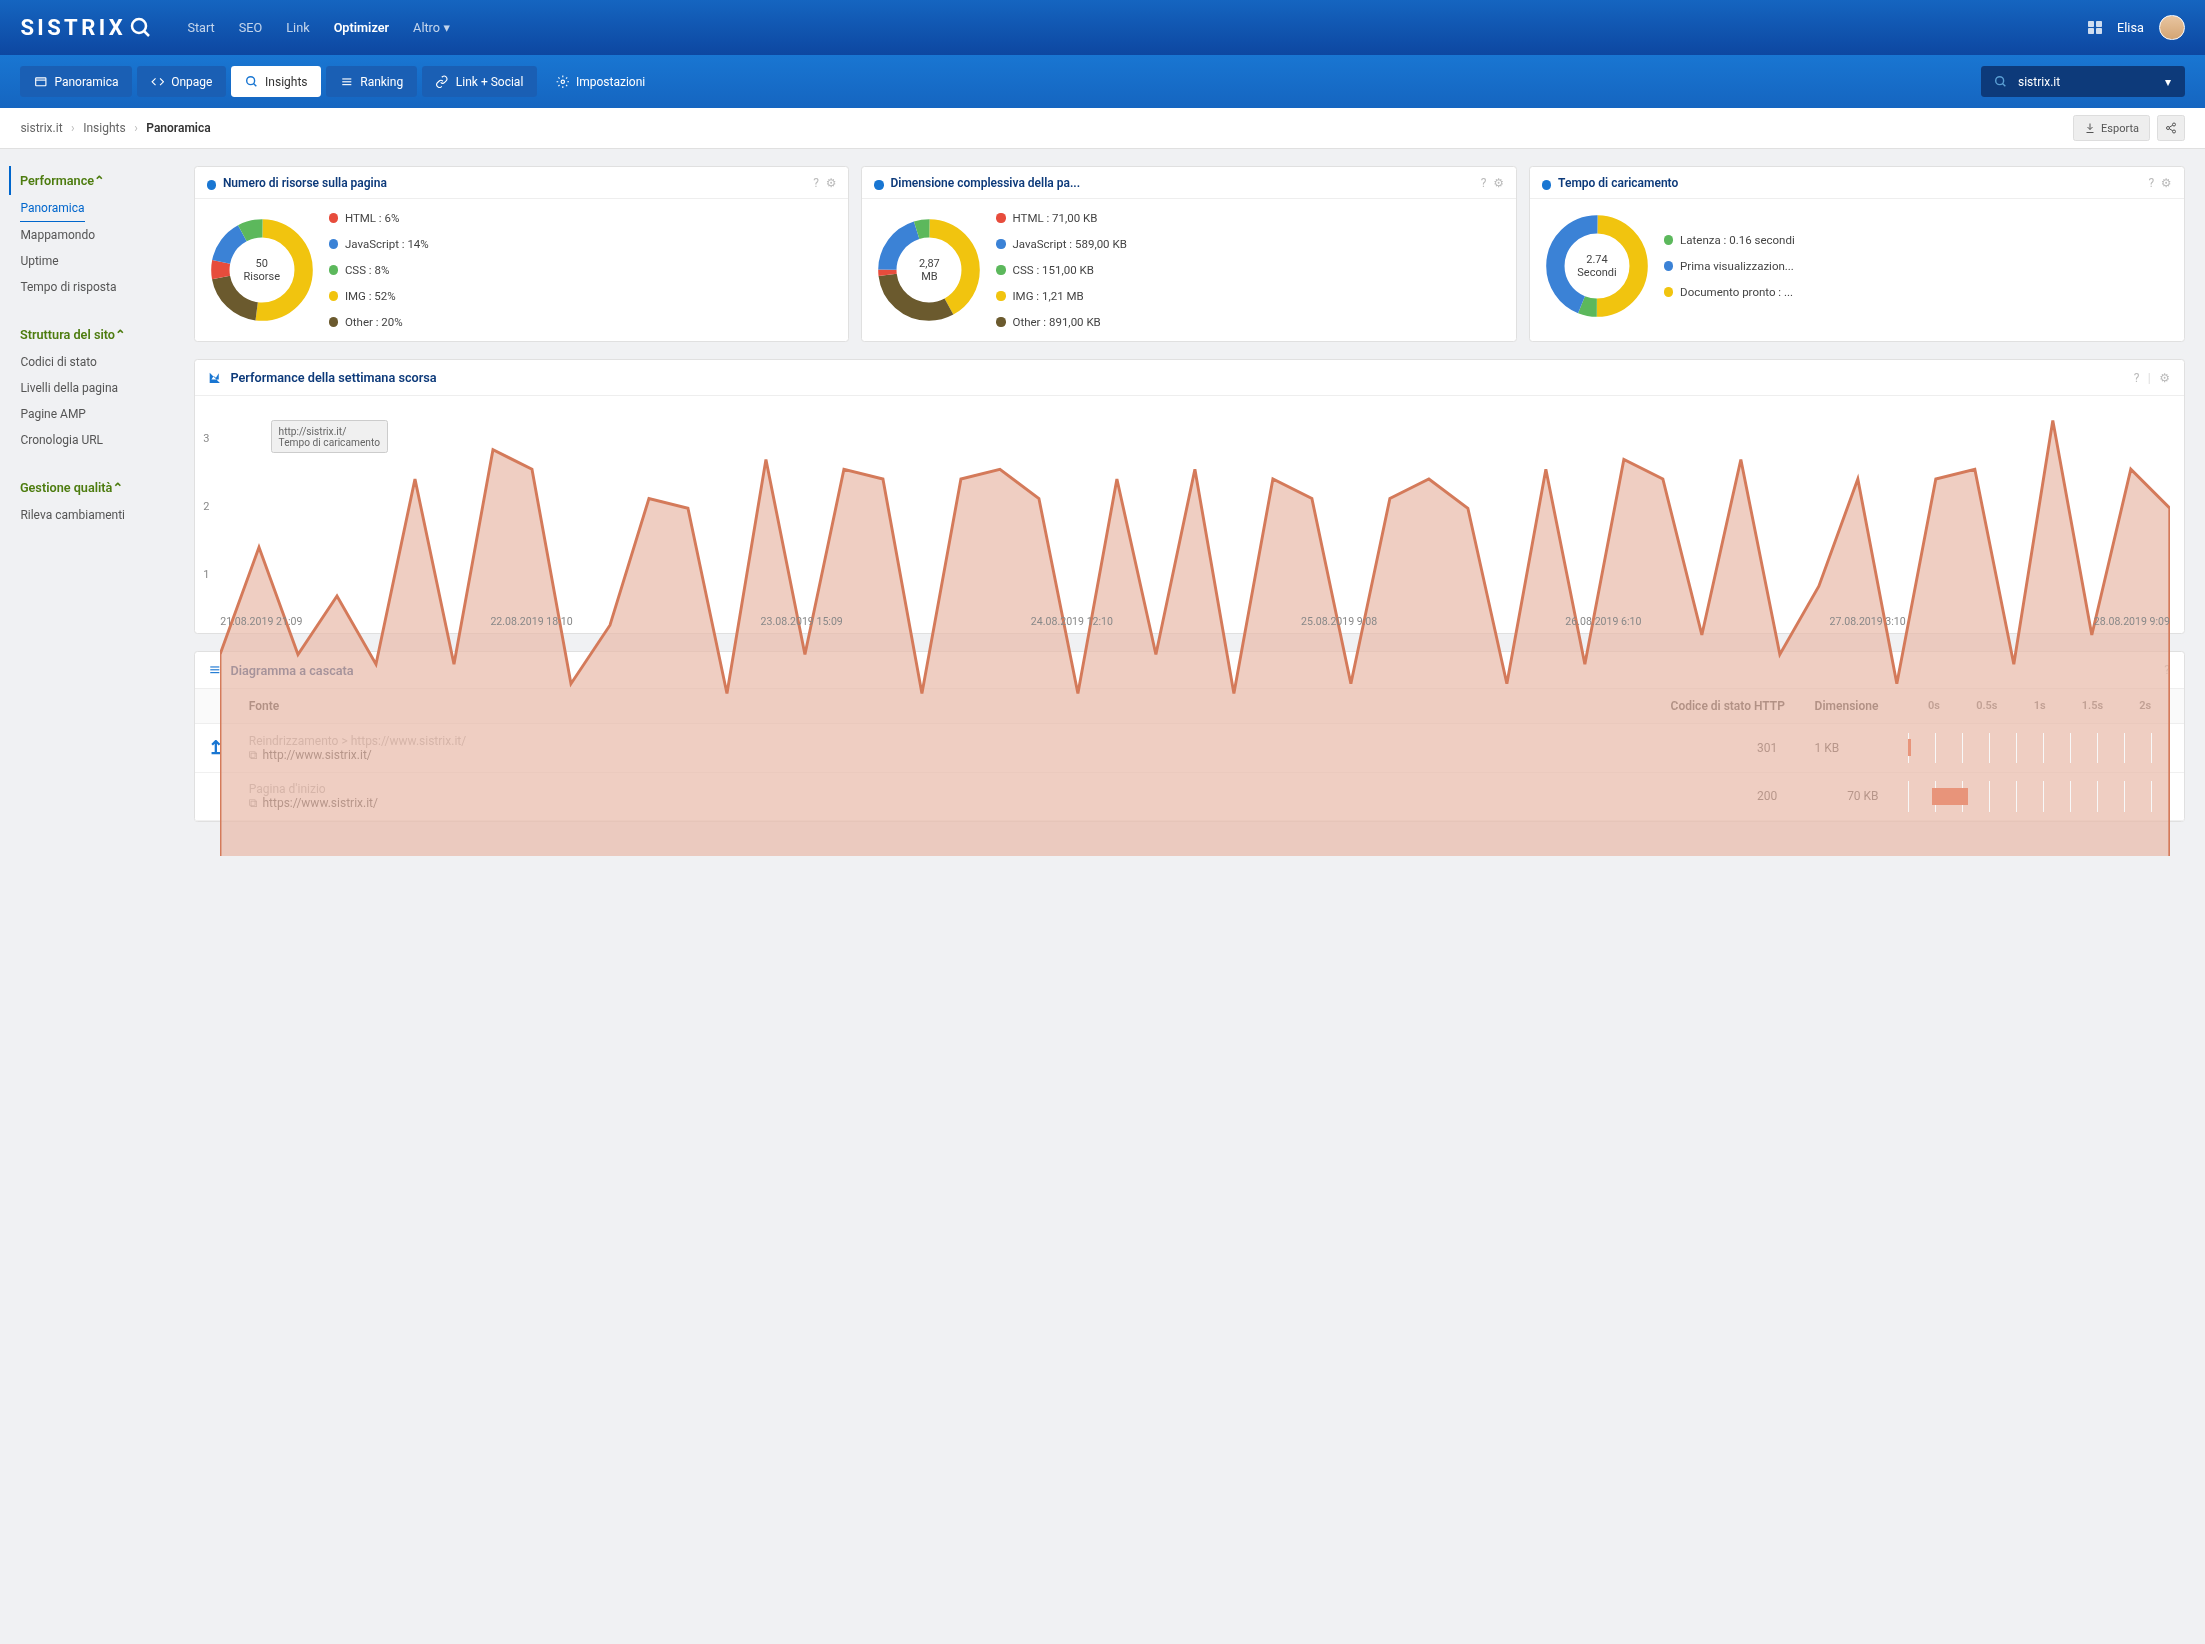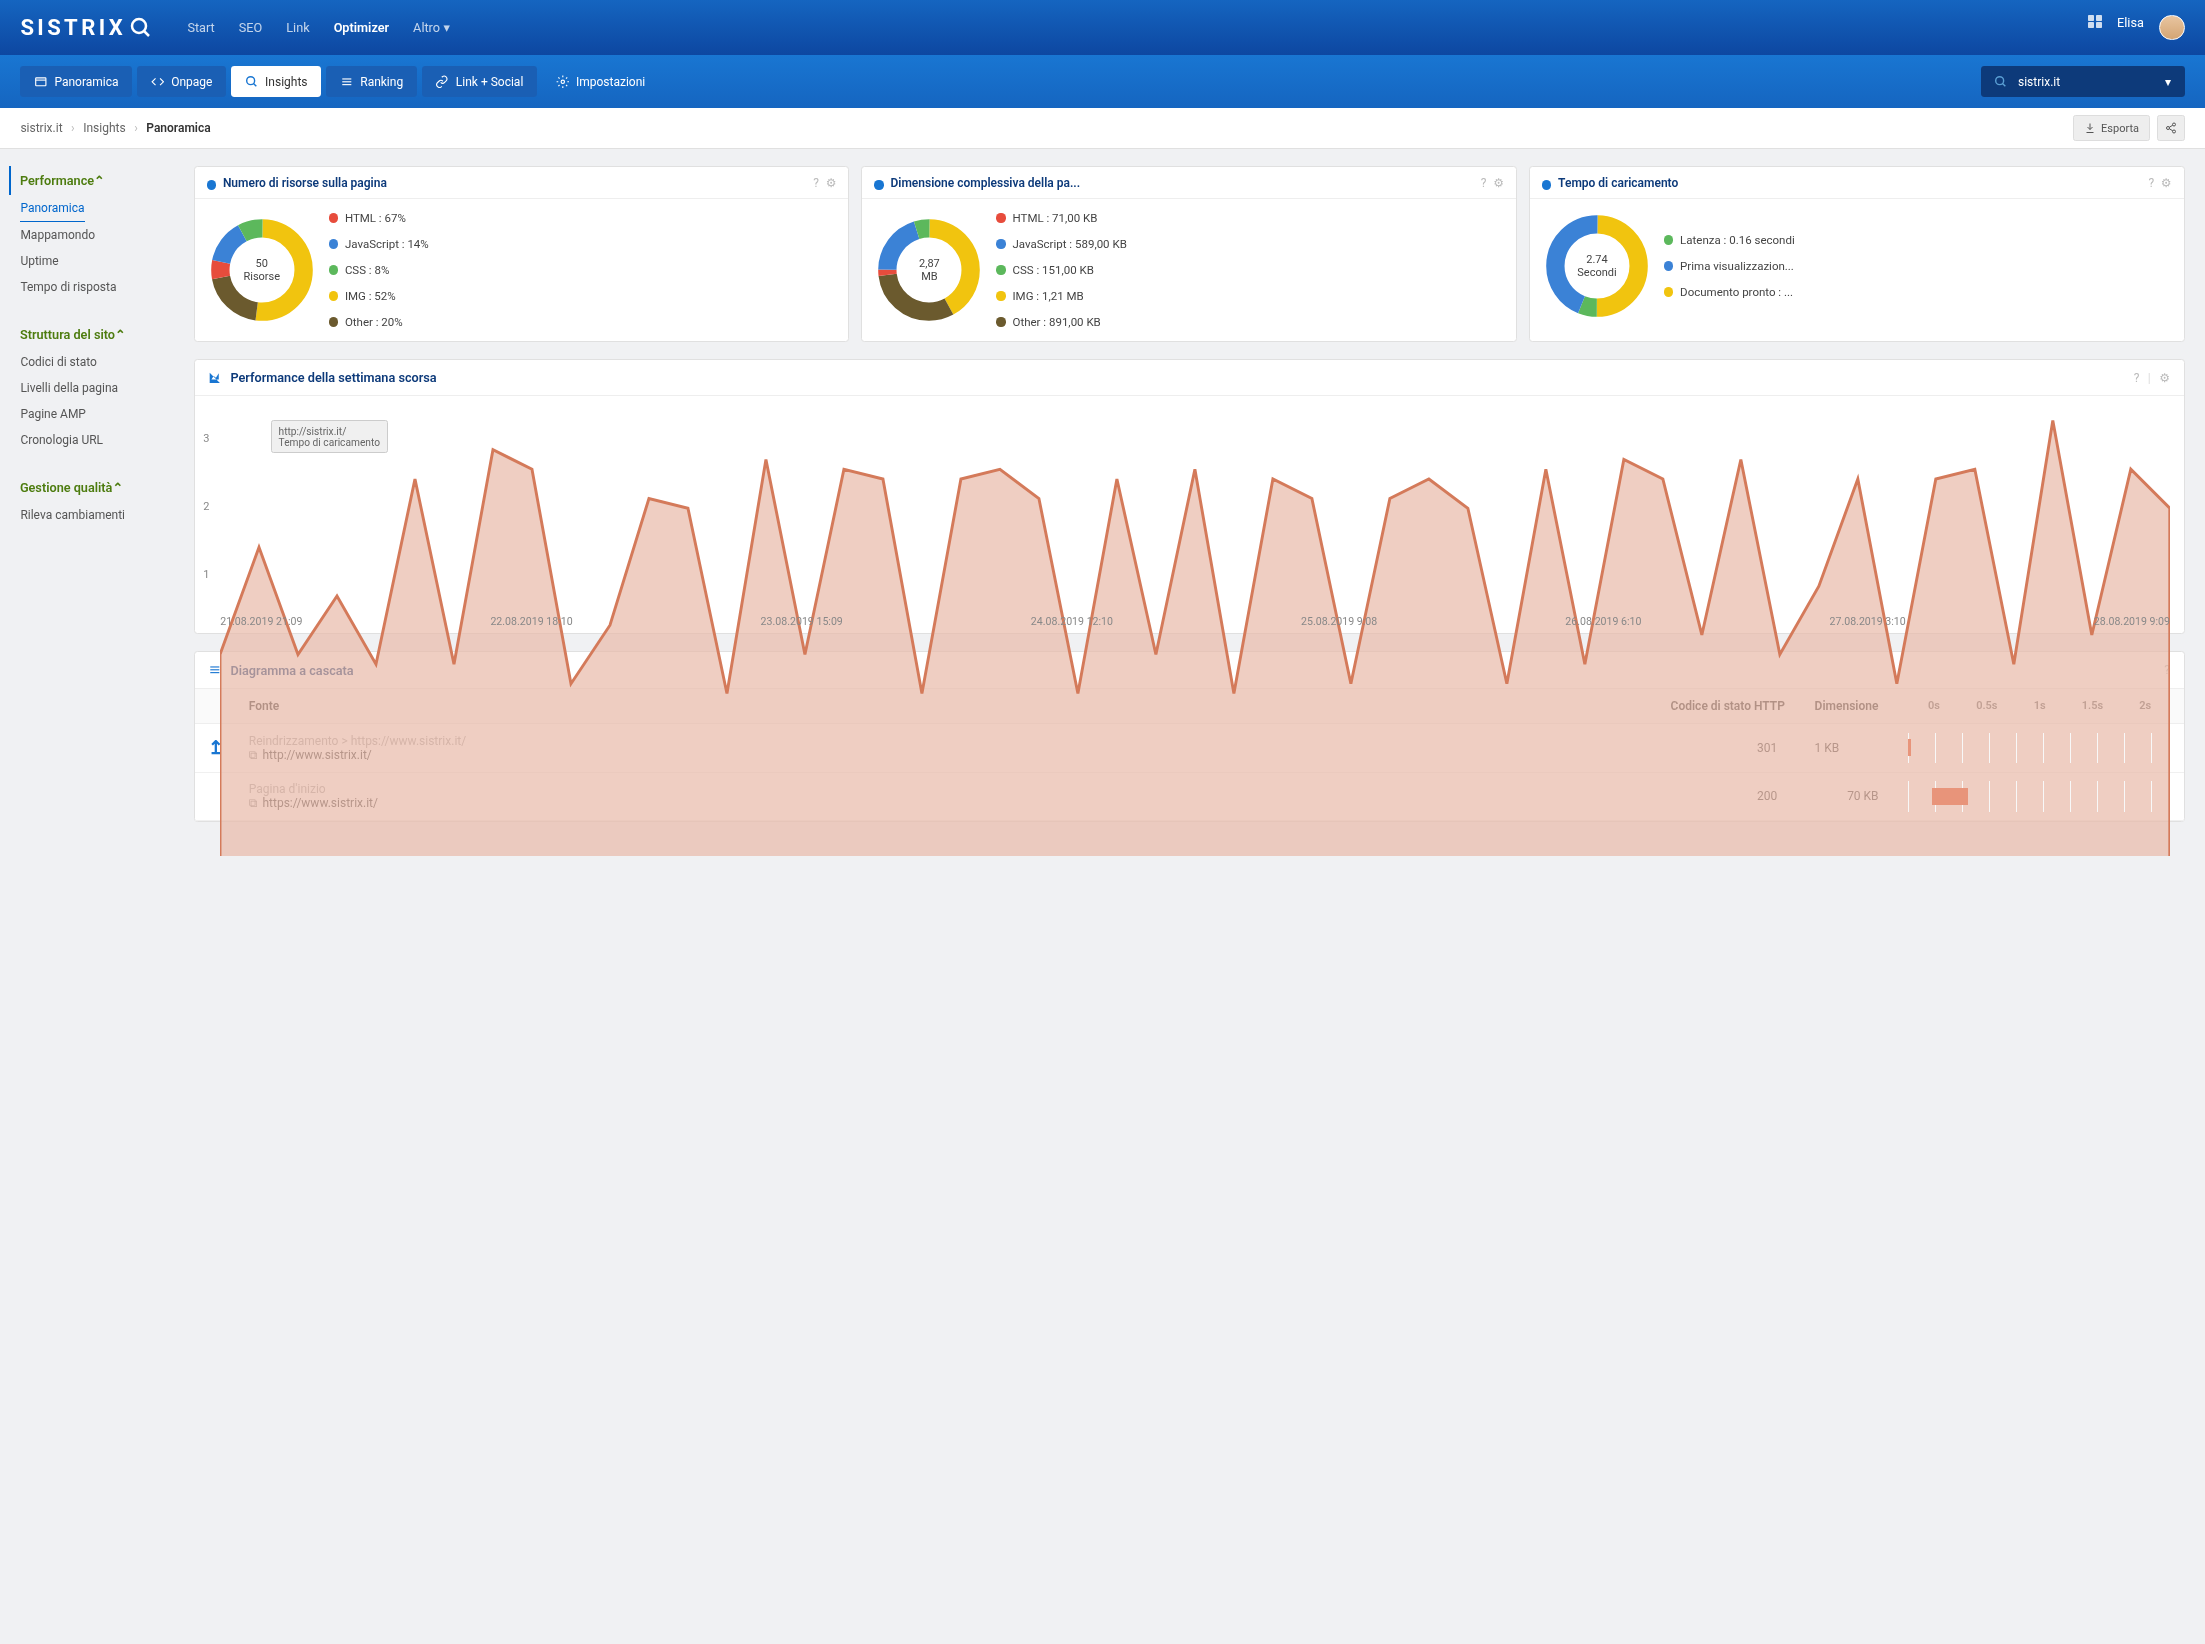--- a/index.html
+++ b/index.html
@@ -4,21 +4,21 @@
 <style>
 *{margin:0;padding:0;box-sizing:border-box;font-family:-apple-system,BlinkMacSystemFont,"Segoe UI",Roboto,Arial,sans-serif}
 body{background:#f0f1f3;font-size:12px;color:#333}
 .topbar{background:linear-gradient(180deg,#1565c0,#0d47a1);height:55px;display:flex;align-items:center;padding:0 20.4px;color:#fff}
 .logo{font-size:22px;font-weight:700;letter-spacing:3.4px;display:flex;align-items:center;margin-right:34px}
 .logo svg{margin-left:3.4px}
 .topnav{display:flex;gap:24px}
 .topnav-item{color:rgba(255,255,255,0.75);font-size:12.7px;cursor:pointer}
 .topnav-item.active{color:#fff;font-weight:600}
 .topnav-more{display:flex;align-items:center;gap:3.4px}
-.topbar-right{margin-left:auto;display:flex;align-items:flex-start;gap:15.3px}
+.topbar-right{margin-left:auto;display:flex;align-items:center;gap:15.3px}
 .grid-icon{width:13.6px;height:13.6px;display:grid;grid-template-columns:1fr 1fr;gap:1.7px}
 .grid-icon span{background:rgba(255,255,255,0.8);border-radius:0.8px}
 .user-name{font-size:12.7px}
 .avatar{width:25.4px;height:25.4px;border-radius:50%;background:linear-gradient(180deg,#e8c5a0,#d4a574);border:1.7px solid #fff}
 .subbar{background:linear-gradient(180deg,#1976d2,#1565c0);height:53px;display:flex;align-items:center;padding:0 20.4px;gap:5.1px}
 .tab{background:#1a5fb4;color:#fff;padding:8.5px 13.6px;border-radius:3.4px;display:flex;align-items:center;gap:6.8px;cursor:pointer;font-size:12px}
 .tab.light{background:#fff;color:#333}
 .tab.plain{background:transparent}
 .tab svg{width:13.6px;height:13.6px}
 .domain-select{margin-left:auto;background:#0d3a7a;color:#fff;padding:8.5px 13.6px;border-radius:3.4px;display:flex;align-items:center;gap:10.2px;width:204px;cursor:pointer}
@@ -237,21 +237,21 @@
               <circle cx="21" cy="21" r="15.9" fill="none" stroke="#5cb85c" stroke-width="7" stroke-dasharray="8 92" stroke-dashoffset="33"></circle>
             </svg>
             <div class="donut-center">
                 <span class="big">50</span>
                 <span>Risorse</span>
               </div>
           </div>
           <div class="legend">
             <div class="legend-item">
                 <span class="dot" style="background:#e74c3c"></span>
-                <span>HTML : 67%</span>
+                <span>HTML : 6%</span>
               </div>
             <div class="legend-item">
                 <span class="dot" style="background:#3b82d6"></span>
                 <span>JavaScript : 14%</span>
               </div>
             <div class="legend-item">
                 <span class="dot" style="background:#5cb85c"></span>
                 <span>CSS : 8%</span>
               </div>
             <div class="legend-item">

